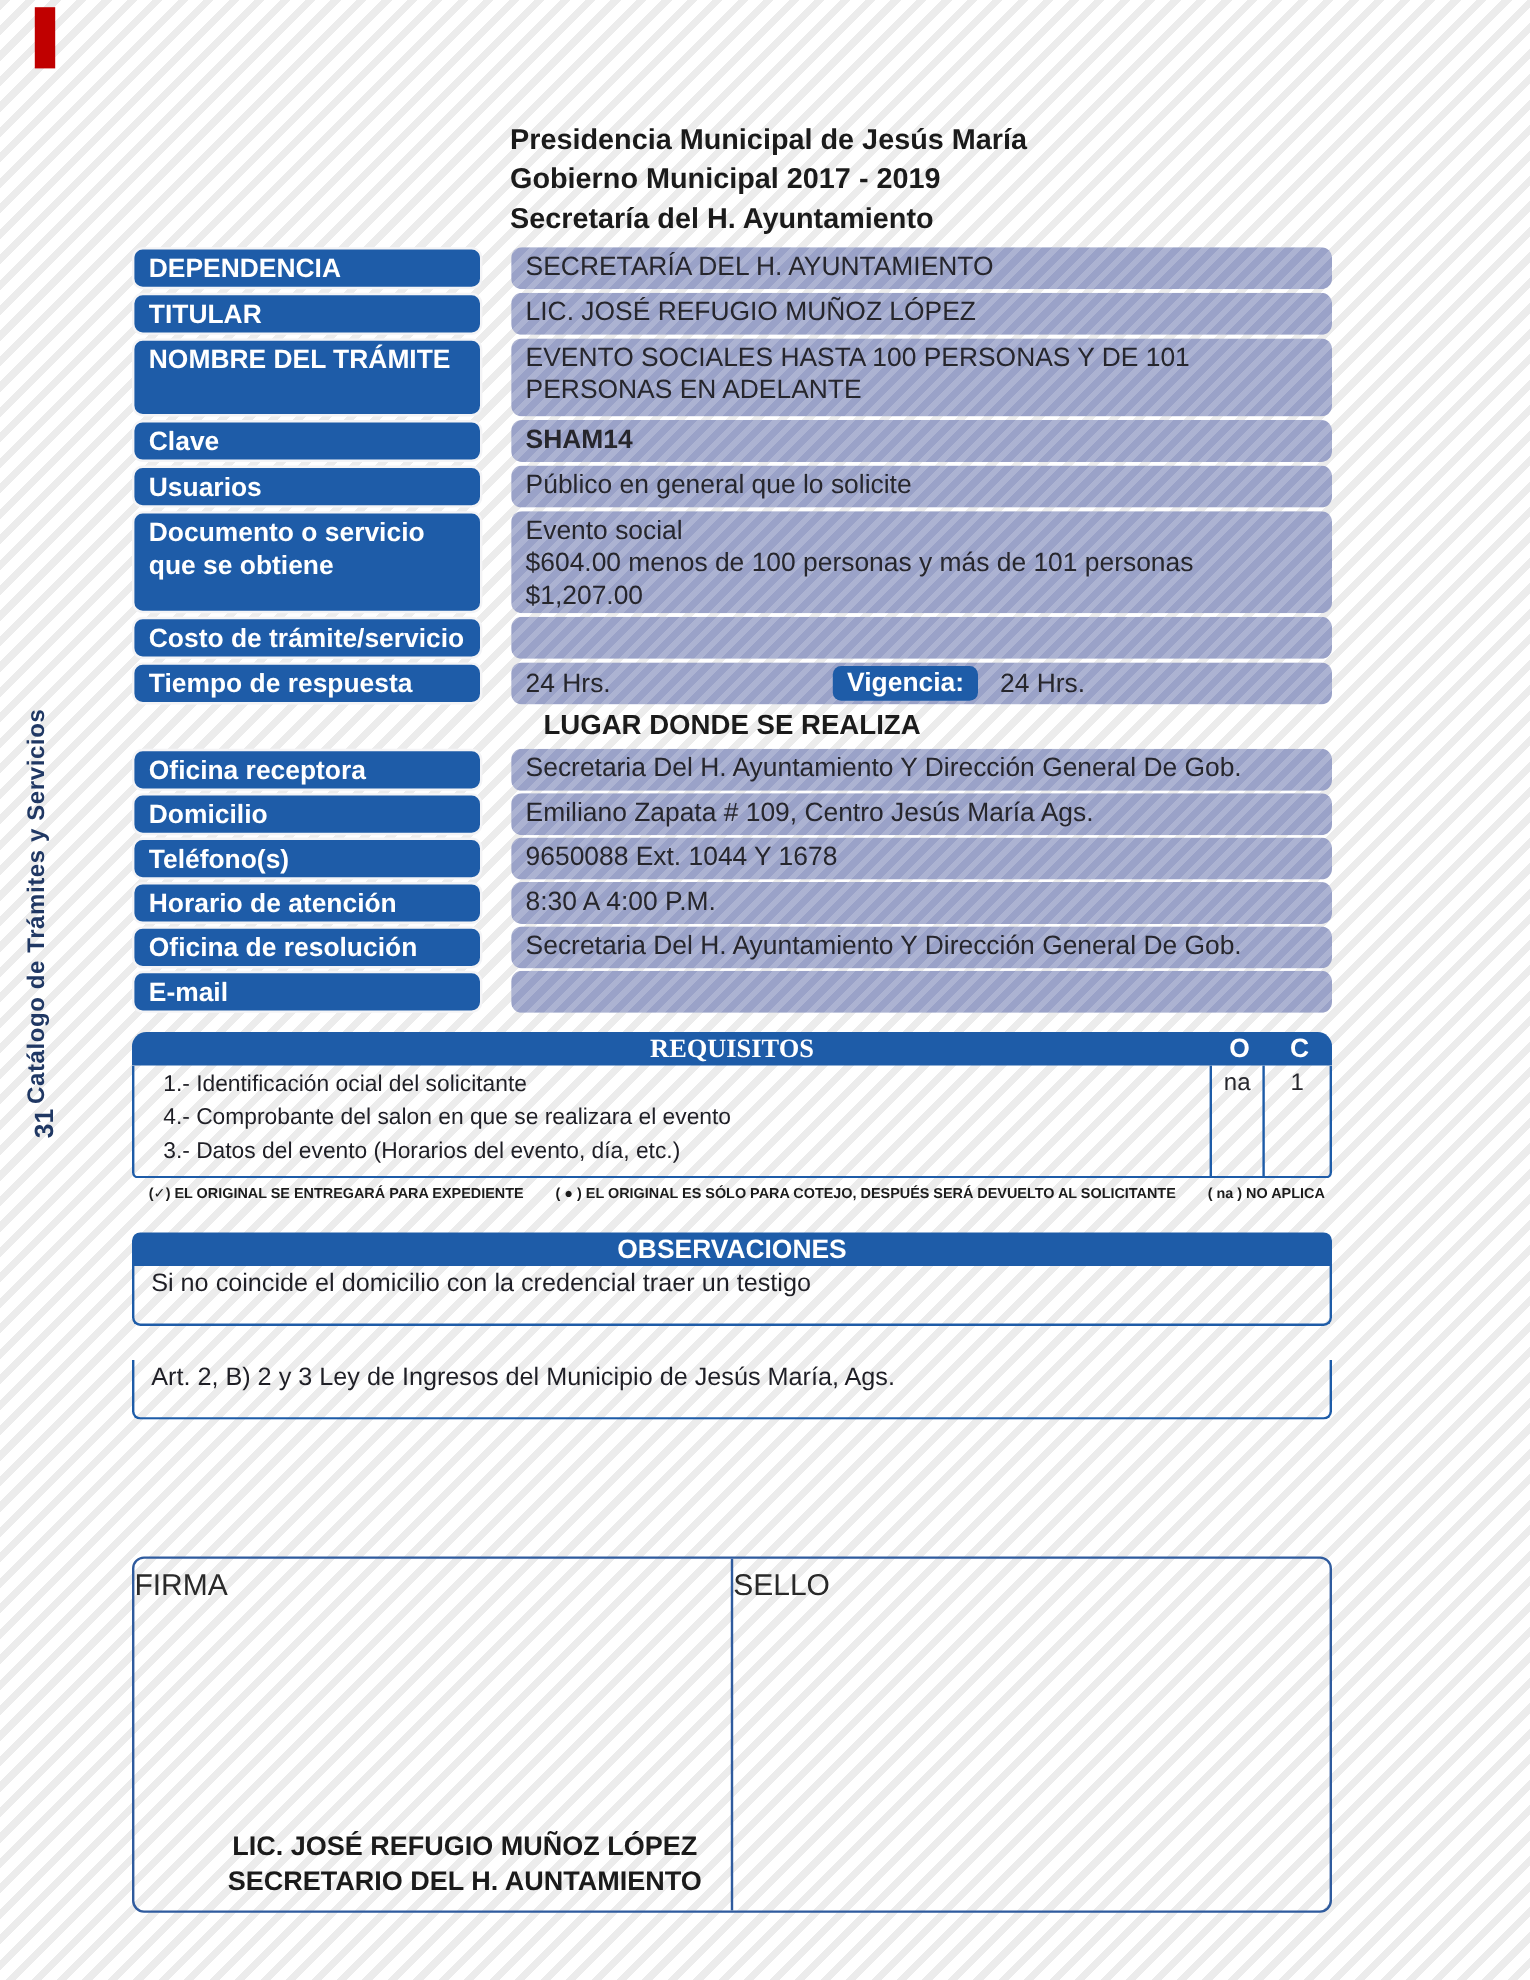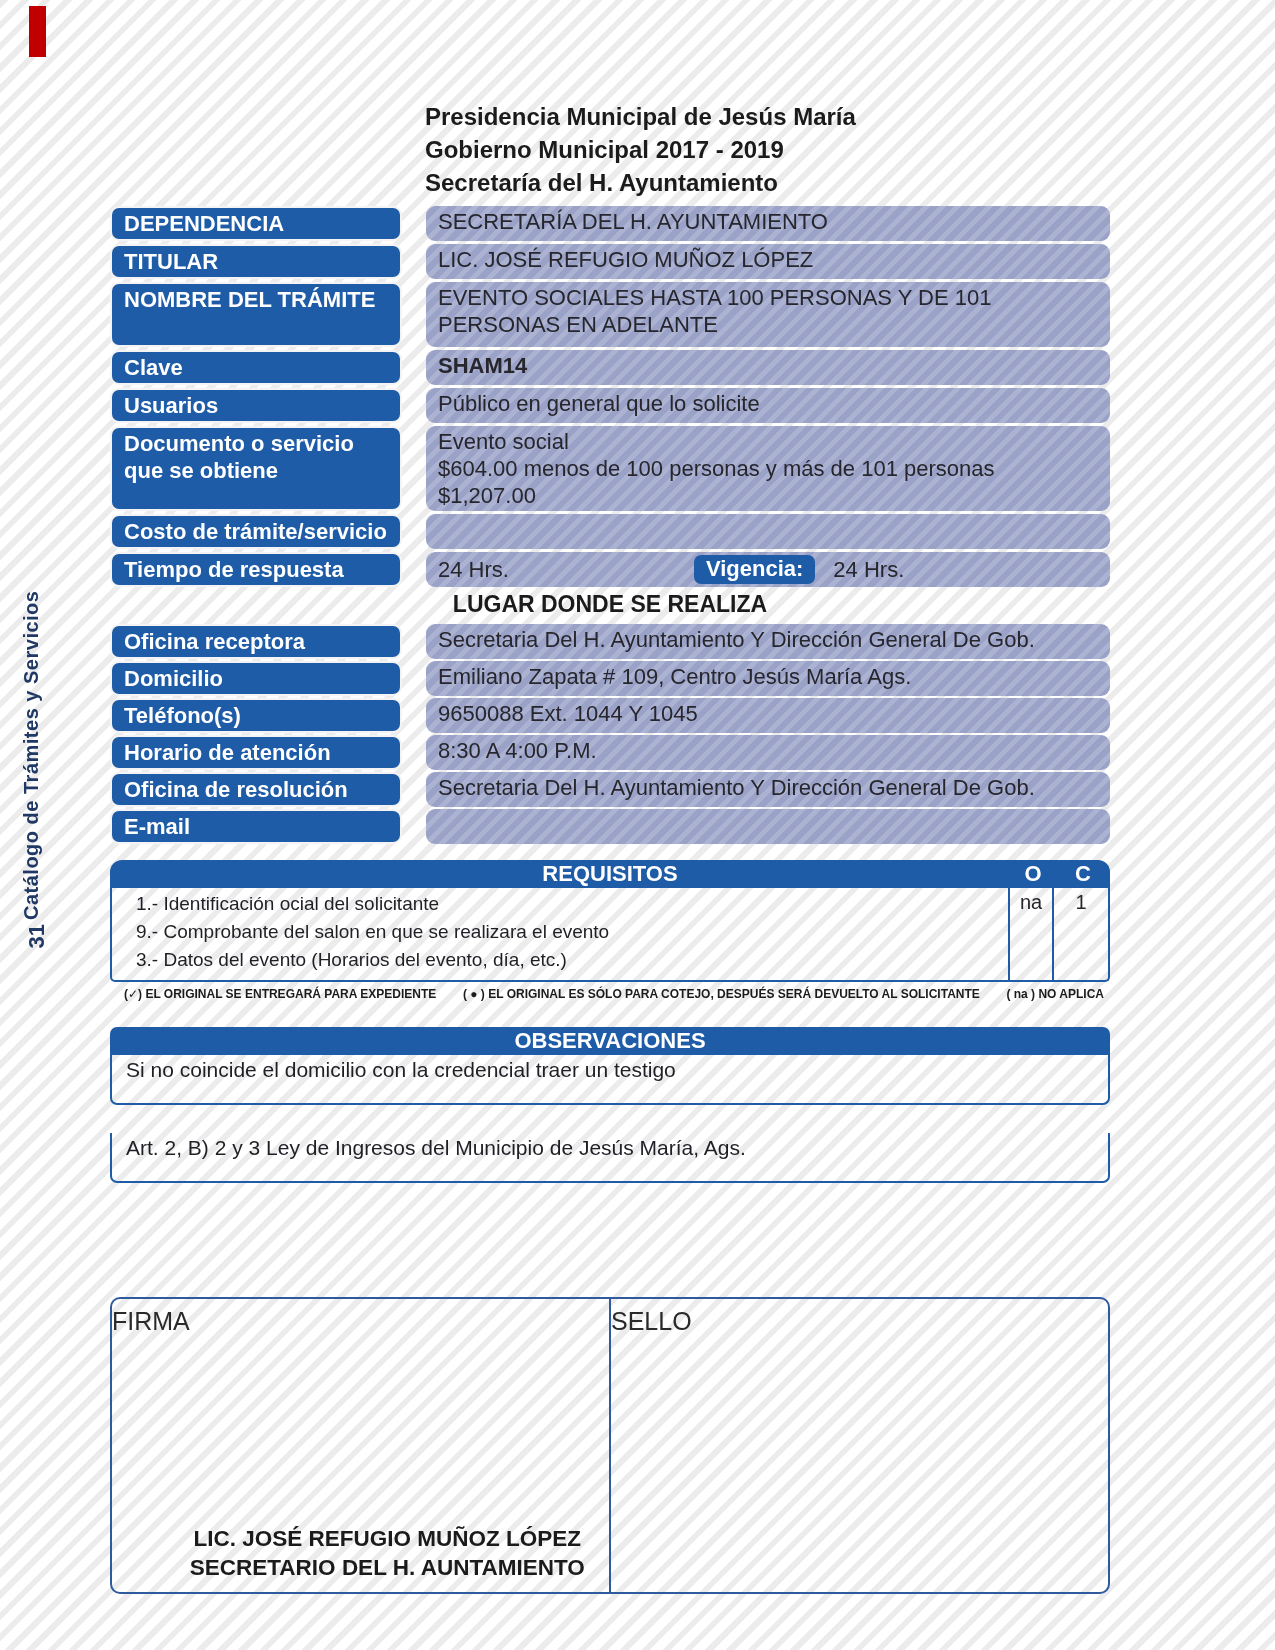--- a/index.html
+++ b/index.html
@@ -43,21 +43,21 @@
     background:#1E5CA8;color:#fff;font-weight:bold;border-radius:7px;
     padding:1px 12px 3px;margin-left:185px;margin-right:18px;line-height:25px;text-align:center;
   }
   .lugar-title{text-align:center;font-weight:bold;font-size:23px;color:#1b1b1b;margin:2px 0 6px 0;height:28px;line-height:28px;}
   
   .req{margin-top:16px;}
   .req-header{
     position:relative;height:28px;background:#1E5CA8;border-radius:12px 12px 0 0;
     color:#fff;font-weight:bold;font-size:22px;line-height:28px;
   }
-  .req-title{position:absolute;left:0;right:0;text-align:center;}
+  .req-title{position:absolute;left:0;right:0;text-align:center;font-family:Liberation Serif, serif;}
   .req-h-o{position:absolute;right:56px;width:42px;text-align:center;}
   .req-h-c{position:absolute;right:0;width:54px;text-align:center;}
   .req-body{
     display:flex;border:2px solid #1E5CA8;border-top:none;border-radius:0 0 5px 5px;
     min-height:84px;box-sizing:border-box;background:transparent;
   }
   .req-list{flex:1;padding:2px 8px 6px 24px;font-size:19px;line-height:28px;color:#1f1f26;}
   .req-col{width:42px;flex-shrink:0;border-left:2px solid #1E5CA8;text-align:center;font-size:20px;color:#26262c;padding-top:3px;}
   .req-col.c{width:54px;}
   .footnotes{
@@ -170,21 +170,21 @@
 
       <div class="row short">
         <div class="pill">Domicilio</div>
         <div class="rowgap"></div>
         <div class="val">Emiliano Zapata # 109, Centro Jesús María Ags.</div>
       </div>
 
       <div class="row short">
         <div class="pill">Teléfono(s)</div>
         <div class="rowgap"></div>
-        <div class="val">9650088 Ext. 1044 Y 1045</div>
+        <div class="val">9650088 Ext. 1044 Y 1678</div>
       </div>
 
       <div class="row short">
         <div class="pill">Horario de atención</div>
         <div class="rowgap"></div>
         <div class="val">8:30 A 4:00 P.M.</div>
       </div>
 
       <div class="row short">
         <div class="pill">Oficina de resolución</div>
@@ -202,21 +202,21 @@
 
     <div class="req">
       <div class="req-header">
         <div class="req-title">REQUISITOS</div>
         <div class="req-h-o">O</div>
         <div class="req-h-c">C</div>
       </div>
       <div class="req-body">
         <div class="req-list">
           <div>1.- Identificación ocial del solicitante</div>
-          <div>9.- Comprobante del salon en que se realizara el evento</div>
+          <div>4.- Comprobante del salon en que se realizara el evento</div>
           <div>3.- Datos del evento (Horarios del evento, día, etc.)</div>
         </div>
         <div class="req-col o">na</div>
         <div class="req-col c">1</div>
       </div>
       <div class="footnotes">
         <span>(✓) EL ORIGINAL SE ENTREGARÁ PARA EXPEDIENTE</span>
         <span>( ● ) EL ORIGINAL ES SÓLO PARA COTEJO, DESPUÉS SERÁ DEVUELTO AL SOLICITANTE</span>
         <span>( na ) NO APLICA</span>
       </div>

